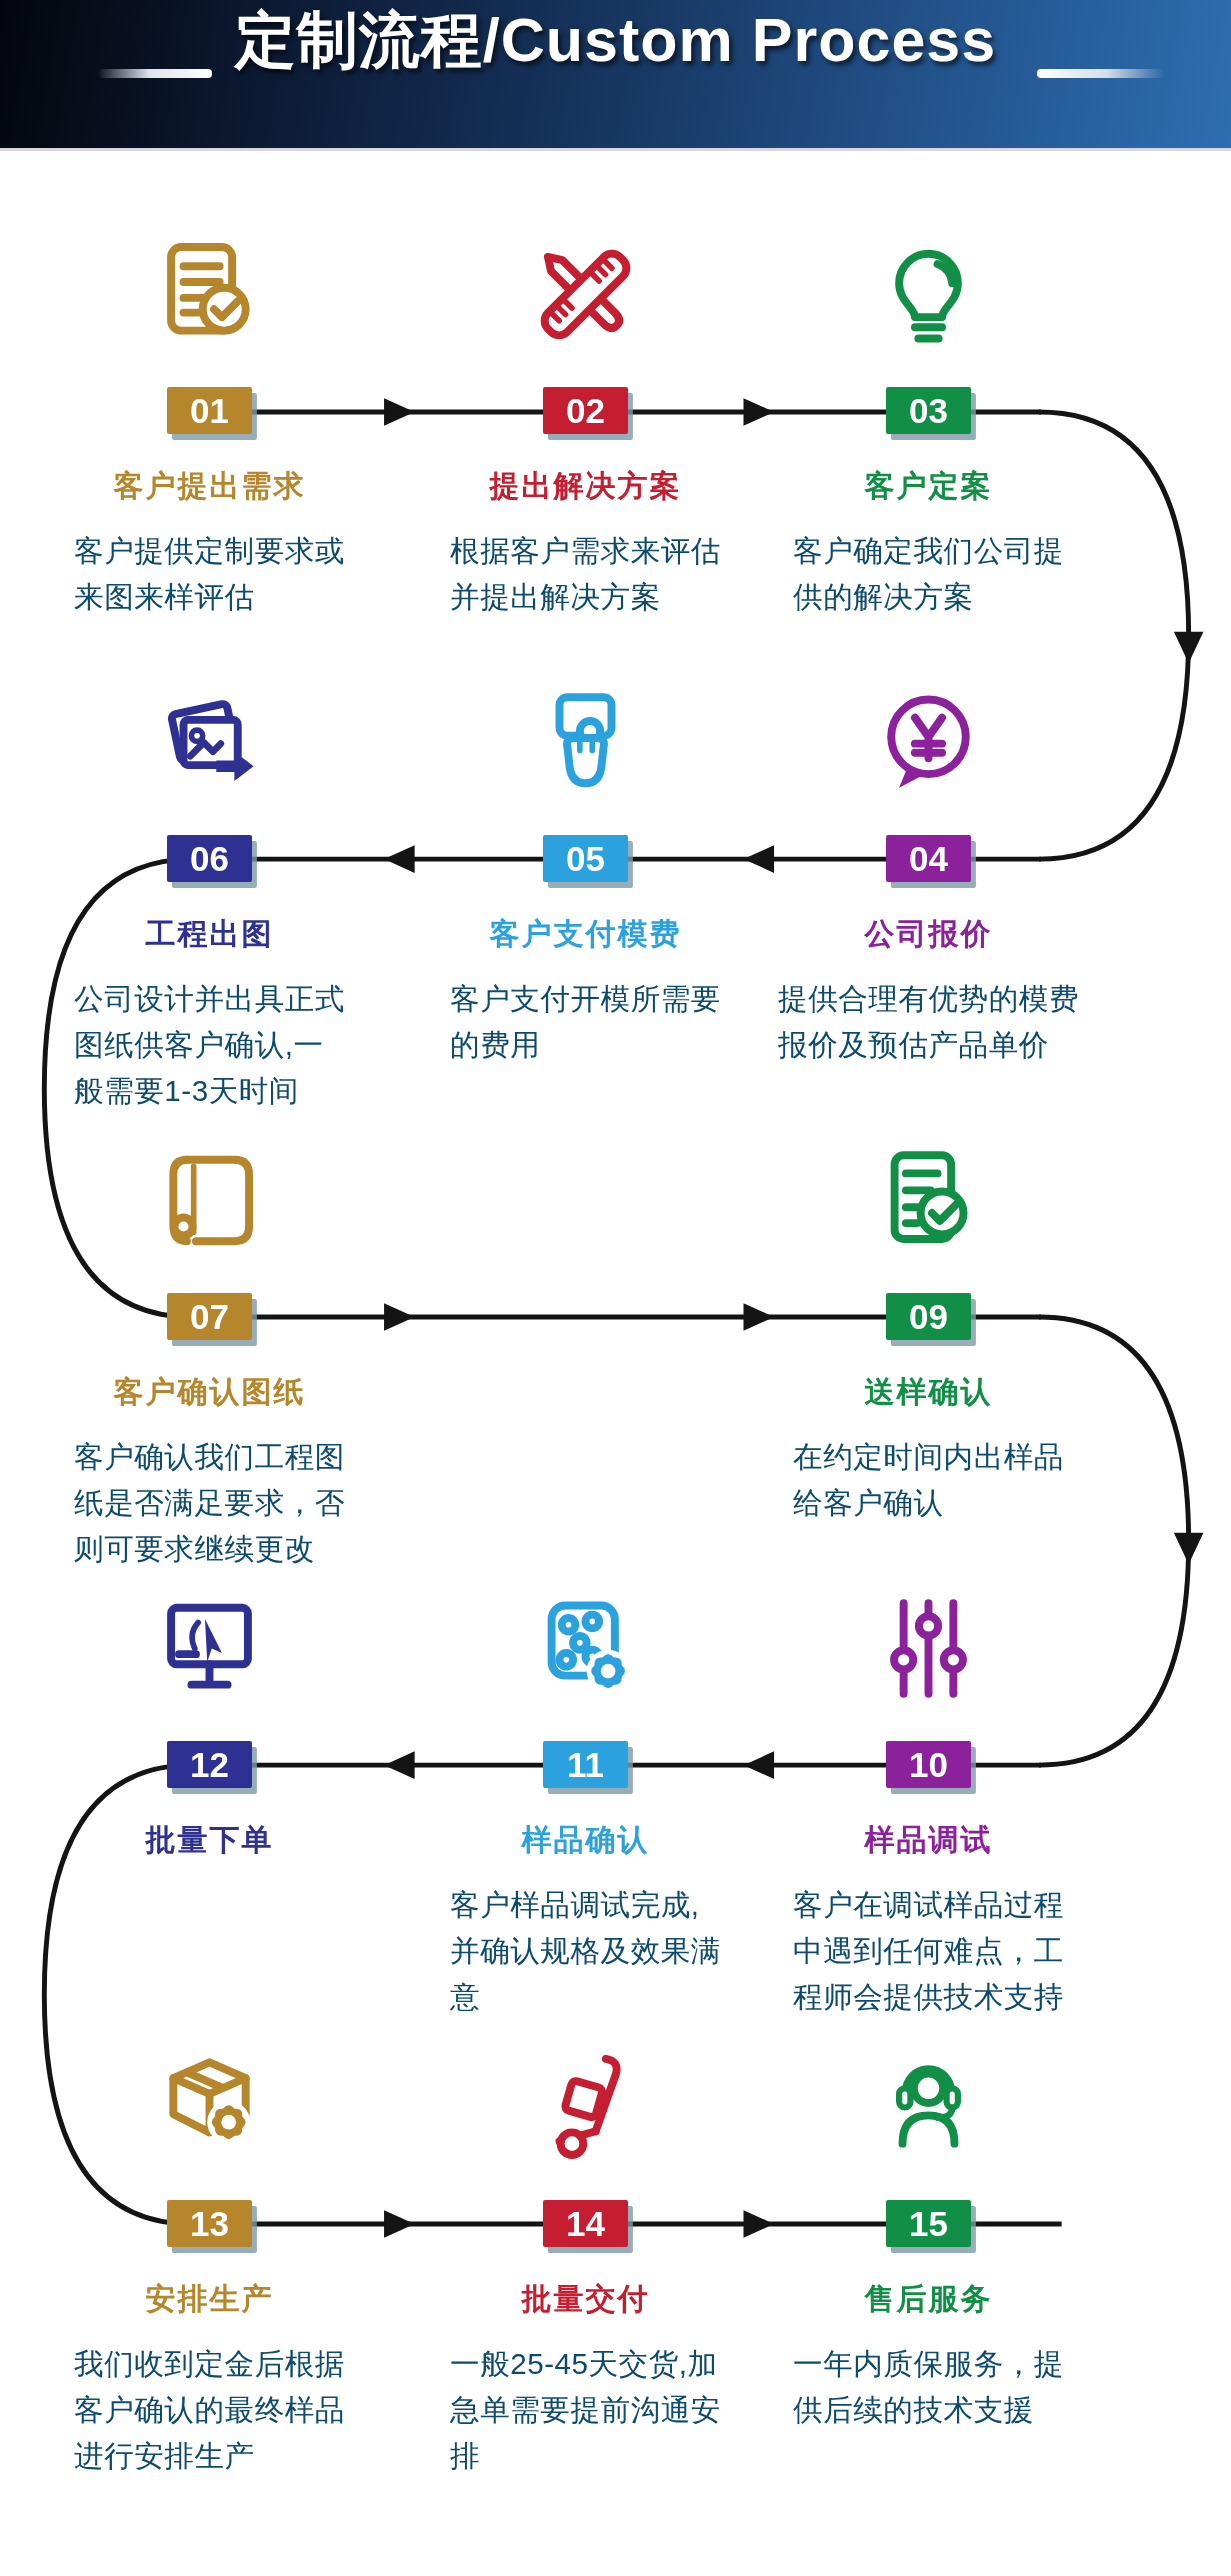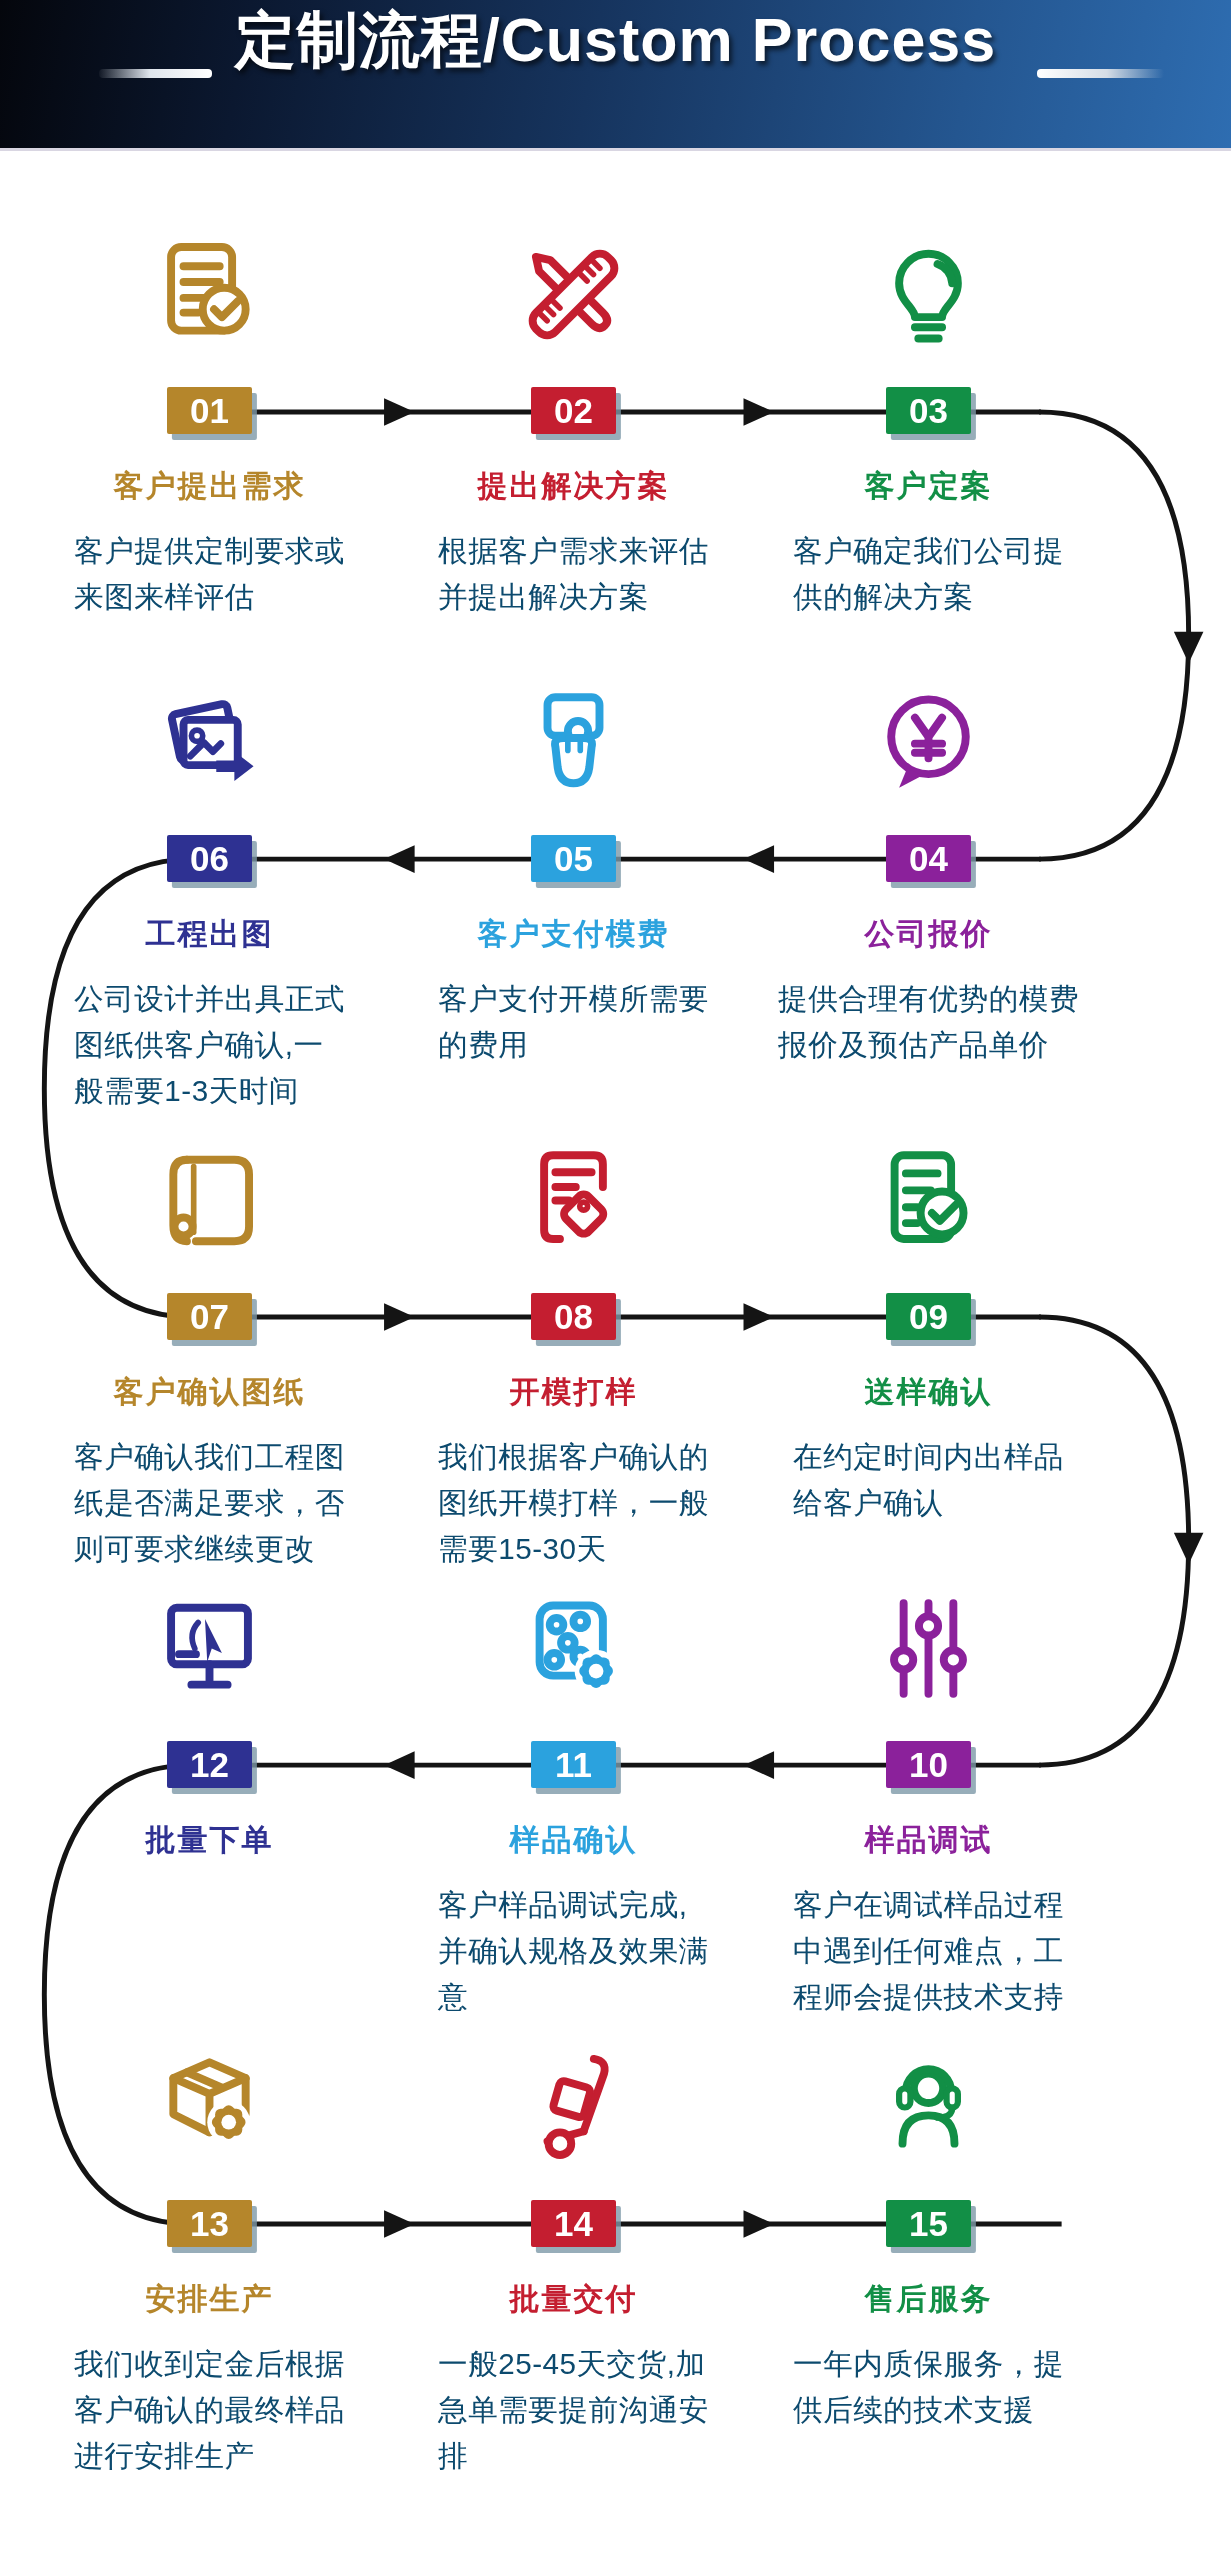--- a/index.html
+++ b/index.html
@@ -14,21 +14,21 @@
   .dash{position:absolute;height:8.9px;border-radius:3.9px;top:69px;}
   .dash-left{left:99px;width:113px;
     background:linear-gradient(90deg,rgba(255,255,255,.04),#dfe5ec 45%,#ffffff);}
   .dash-right{left:1037px;width:127px;
     background:linear-gradient(90deg,#ffffff,#d5dde6 55%,rgba(255,255,255,0));}
   
   .flow{position:absolute;left:0;top:0;width:1231px;height:2161px;}
   .connectors{position:absolute;left:0;top:0;pointer-events:none;}
   .step{position:absolute;width:331px;display:flex;flex-direction:column;align-items:center;}
   .r1{top:238px}.r2{top:686px}.r3{top:1144px}.r4{top:1592px}.r5{top:2051px}
-  .c1{left:44px}.c2{left:408px}.c3{left:763px}
+  .c1{left:44px}.c2{left:420px}.c3{left:763px}
   .icon{width:113px;height:113px;color:var(--c);}
   .icon svg{width:113px;height:113px;display:block;}
   .badge{margin-top:36px;width:85px;height:47px;background:var(--c);color:#fff;
     font-size:35px;font-weight:bold;text-align:center;line-height:47px;border-radius:2px;
     box-shadow:4.9px 5.9px 0 rgba(125,152,168,.8);position:relative;z-index:2;}
   .title{margin-top:31.5px;font-size:30px;font-weight:bold;letter-spacing:2px;color:var(--c);}
   .desc{margin-top:21.7px;font-size:29.6px;line-height:46px;letter-spacing:0.5px;color:#0c4a6e;
     white-space:pre-line;text-align:left;}
   .bd{font-weight:normal;}
   .ic{fill:none;stroke:currentColor;stroke-width:7;stroke-linecap:round;stroke-linejoin:round;}
@@ -192,39 +192,20 @@
     </g>
         </svg>
   </div>
   <div class="badge">07</div>
   <div class="title">客户确认图纸</div>
   <div class="desc bd">客户确认我们工程图
 纸是否满足要求，否
 则可要求继续更改</div>
 </div>
 
-<div class="step r3 c2" style="--c: #C41E30;">
-  <div class="icon">
-    <svg viewBox="0 0 100 100">
-          <g class="ic">
-      <path d="M76 38 V18 Q76 10 68 10 H32 Q24 10 24 18 V76 Q24 84 32 84 H38"></path>
-      <path d="M34 25 H66 M34 38 H52 M34 50 H46"></path>
-      <g transform="rotate(45 59 62)">
-              <rect x="45" y="48" width="28" height="28" rx="6" style="fill:#fff"></rect>
-            </g>
-      <circle cx="59" cy="55" r="3.5" stroke-width="5"></circle>
-    </g>
-        </svg>
-  </div>
-  <div class="badge">08</div>
-  <div class="title">开模打样</div>
-  <div class="desc bd">我们根据客户确认的
-图纸开模打样，一般
-需要15-30天</div>
-</div>
 
 <div class="step r3 c3" style="--c: #128F46;">
   <div class="icon">
     <svg viewBox="0 0 100 100">
           <g class="ic">
       <rect x="20" y="10" width="50" height="74" rx="8"></rect>
       <path d="M30 26 H58 M30 41 H52 M30 56 H40 M30 70 H40"></path>
       <circle cx="62" cy="61" r="19" class="icw"></circle>
       <path d="M53 61 l7 7 l14 -14"></path>
     </g>

